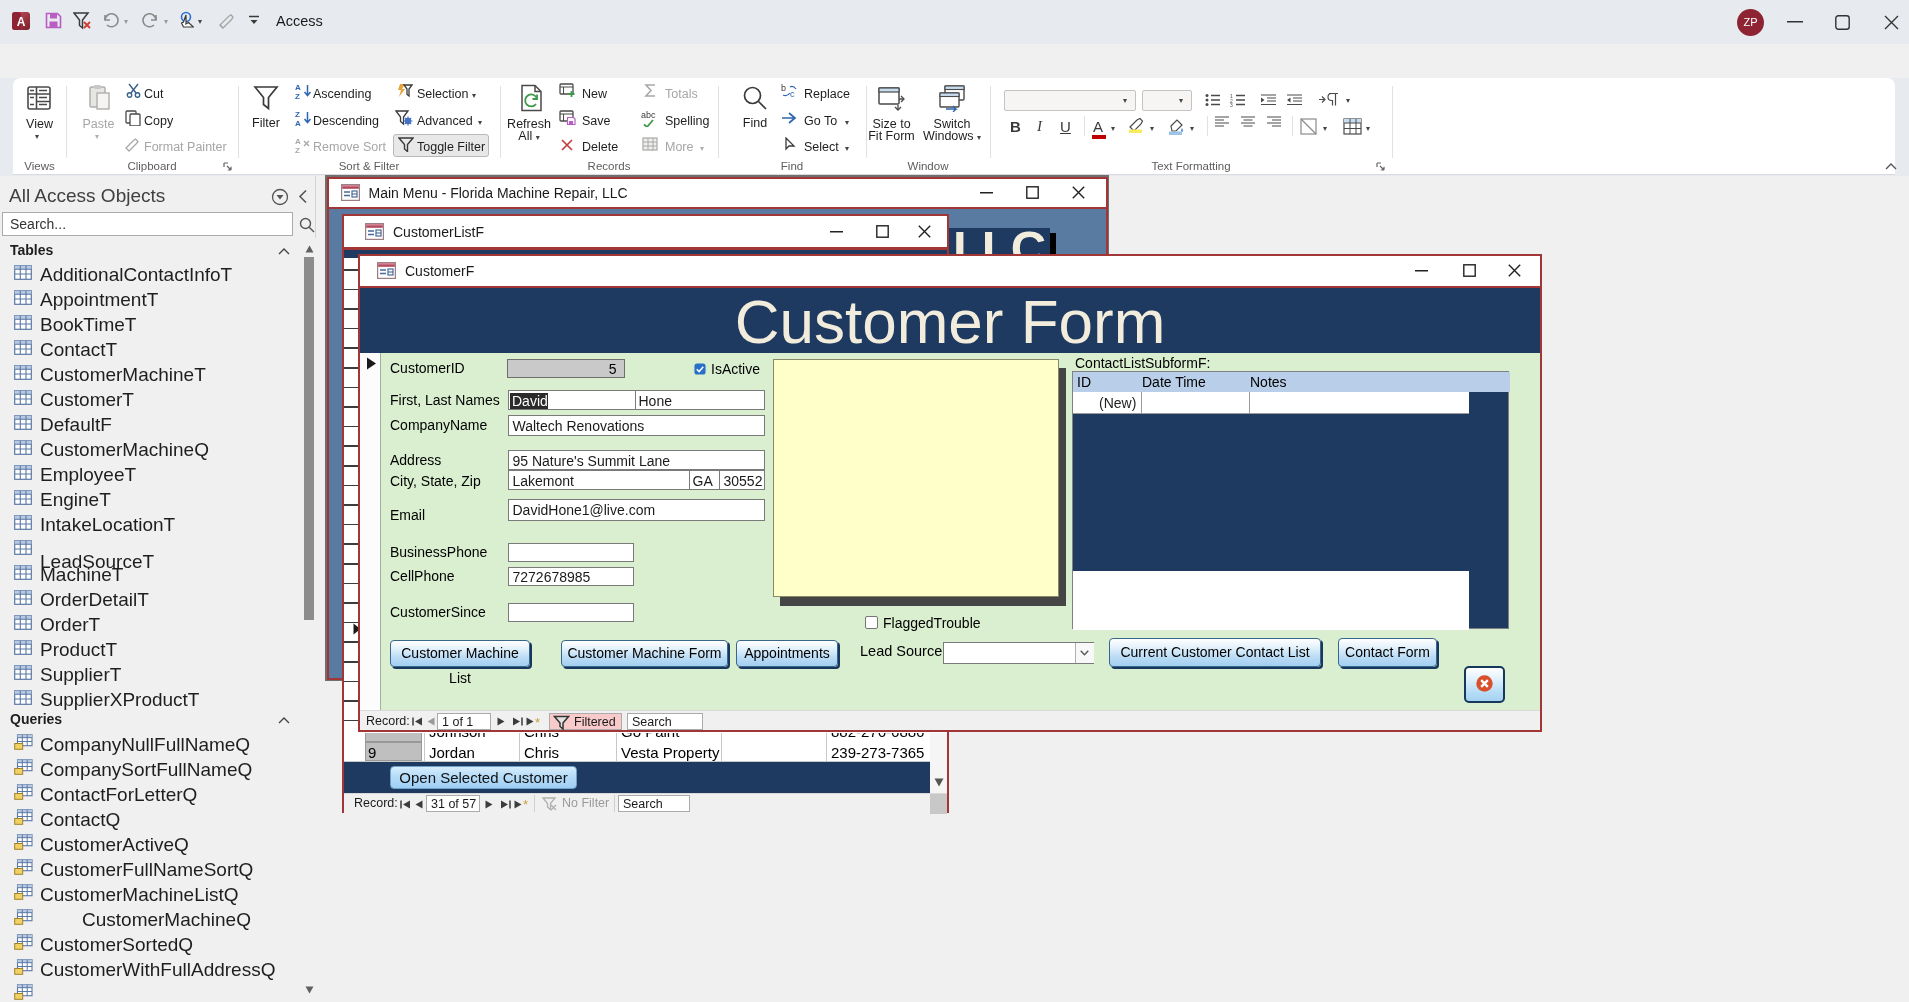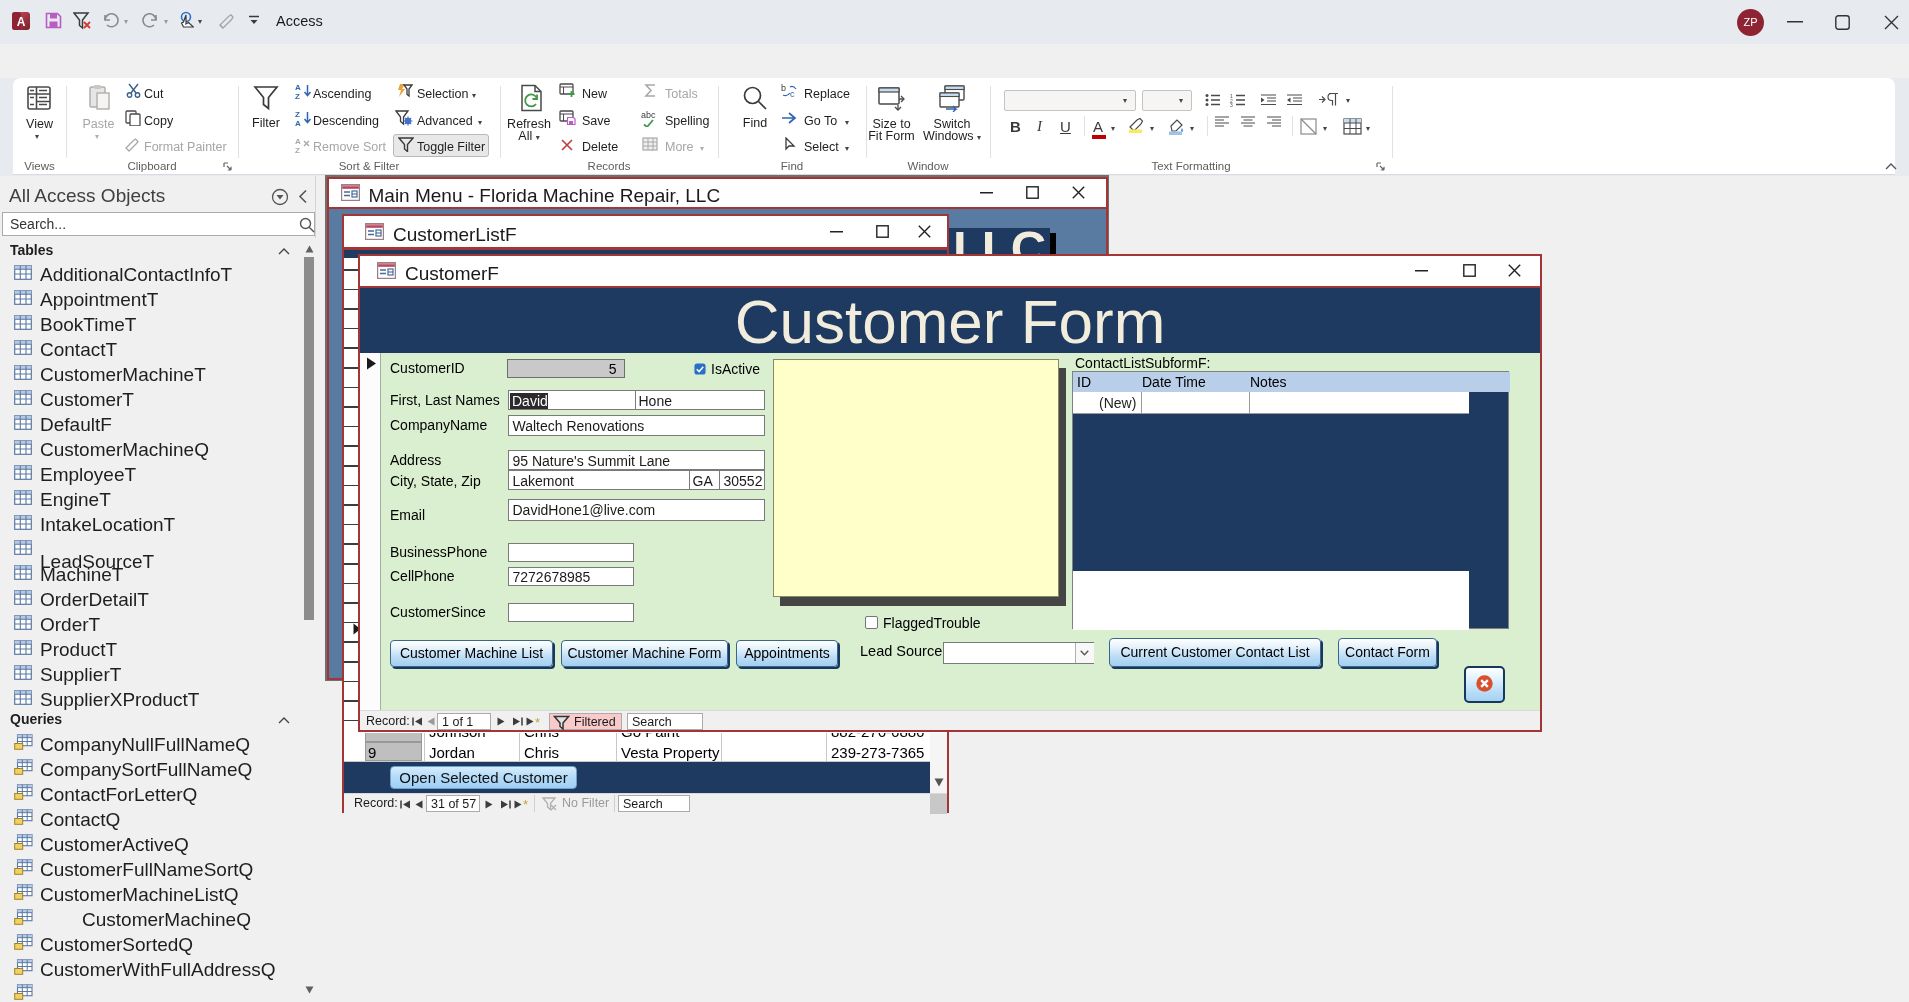--- a/index.html
+++ b/index.html
@@ -18,21 +18,21 @@
 .rsm{font-size:12.5px;color:#1e1e1e;}
 .rsm.gray{color:#a6a6a6;}
 .rlg{font-size:12.5px;color:#1e1e1e;text-align:center;}
 .chev{font-size:8px;color:#444;}
 
 #navpane{left:0;top:176px;width:316px;height:826px;background:#f0f0f0;border-right:1px solid #d4d4d4;}
 .navitem{font-size:19px;color:#1e1e1e;left:40px;}
 .navhdr{font-size:14px;color:#1e1e1e;font-weight:bold;left:10px;}
 
 .redwin{border:2px solid #a23535;background:#fff;}
-.wtitle{font-size:19px;color:#1a1a1a;}
+.wtitle{font-size:14px;color:#1a1a1a;}
 
 .lbl{font-size:14px;color:#000;}
 .tb{background:#fff;border:1px solid #7a7a7a;font-size:14px;color:#1a1a1a;}
 .btn3d{border:1px solid #39678c;border-radius:4px;background:linear-gradient(180deg,#ffffff 0%,#e4f2fc 30%,#bcdcf5 65%,#a3cff1 100%);box-shadow:2px 2px 0 #17375e;font-size:14px;color:#000;text-align:center;}
 .navbar{background:#f0f0f0;border-top:1px solid #d9d9d9;font-size:12.5px;color:#1a1a1a;}
 </style>
 </head>
 <body>
 <div id="root">
   <div class="abs" id="titlebar">
@@ -367,21 +367,21 @@
 
   <div class="abs" id="navpane">
     <span class="abs" style="left:9px;top:9px;font-size:19px;color:#404040;">All Access Objects</span>
     <svg class="abs" style="left:271px;top:12px;" width="18" height="18" viewBox="0 0 18 18">
         <circle cx="9" cy="9" r="7.5" fill="none" stroke="#555" stroke-width="1.3"></circle>
         <path d="M5.5 7 h7 L9 11.5 z" fill="#555"></path>
       </svg>
     <svg class="abs" style="left:298px;top:13px;" width="10" height="15" viewBox="0 0 10 15">
         <path d="M8 1.5 L2 7.5 L8 13.5" fill="none" stroke="#555" stroke-width="1.6"></path>
       </svg>
-    <div class="abs" style="left:2px;top:36px;width:313px;height:24px;background:#fff;border:1px solid #ababab;">
+    <div class="abs" style="left:2px;top:36px;width:291px;height:24px;background:#fff;border:1px solid #ababab;">
       <span class="abs" style="left:7px;top:3px;font-size:14px;color:#333;">Search...</span>
       <svg class="abs" style="left:296px;top:4px;" width="16" height="16" viewBox="0 0 16 16">
           <circle cx="6.5" cy="6.5" r="5" fill="none" stroke="#555" stroke-width="1.4"></circle>
           <path d="M10.2 10.2 L15 15" stroke="#555" stroke-width="1.4"></path>
         </svg>
     </div>
     <span class="abs navhdr" style="top:66px;">Tables</span>
     <svg class="abs" style="left:278px;top:72px;" width="12" height="7" viewBox="0 0 12 7">
         <path d="M1 6 L6 1 L11 6" stroke="#444" stroke-width="1.4" fill="none"></path>
       </svg>
@@ -830,21 +830,21 @@
       <span class="abs" style="left:175px;top:4px;color:#c8a438;font-size:13px;">*</span>
       <div class="abs" style="left:189px;top:2px;width:73px;height:17.5px;background:#f8caca;border:1px solid #ababab;">
         <svg class="abs" style="left:3px;top:1px;" width="17" height="15" viewBox="0 0 17 15">
             <path d="M1.5 1.5 h14 l-5.5 6.5 v6 l-3 -2.5 v-3.5 z" fill="#e2e2e2" stroke="#333" stroke-width="1.5"></path>
           </svg>
         <span class="abs" style="left:24px;top:1.5px;font-size:12.5px;">Filtered</span>
       </div>
       <div class="abs" style="left:267px;top:2px;width:76px;height:17.5px;background:#fff;border:1px solid #ababab;font-size:12.5px;padding:1px 0 0 4px;">Search</div>
     </div>
 
-    <div class="abs btn3d" style="left:30px;top:384px;width:163px;height:26.5px;line-height:25px;">Customer Machine List</div>
+    <div class="abs btn3d" style="left:30px;top:384px;width:140px;height:26.5px;line-height:25px;">Customer Machine List</div>
     <div class="abs btn3d" style="left:201px;top:384px;width:167px;height:26.5px;line-height:25px;">Customer Machine Form</div>
     <div class="abs btn3d" style="left:376px;top:384px;width:102px;height:26.5px;line-height:25px;">Appointments</div>
     <div class="abs" style="left:583px;top:385.5px;width:151px;height:22.5px;background:#fff;border:1px solid #7a7a7a;">
       <div class="abs" style="left:131px;top:0px;width:19px;height:20.5px;background:#f8f8f8;border-left:1px solid #b0b0b0;"></div>
       <svg class="abs" style="left:136px;top:7px;" width="9" height="6" viewBox="0 0 9 6">
           <path d="M0.7 0.7 L4.5 4.8 L8.3 0.7" fill="none" stroke="#555" stroke-width="1.3"></path>
         </svg>
     </div>
     <div class="abs btn3d" style="left:749px;top:382px;width:212px;height:28.5px;line-height:27px;">Current Customer Contact List</div>
     <div class="abs btn3d" style="left:978px;top:382px;width:99px;height:28.5px;line-height:27px;">Contact Form</div>

